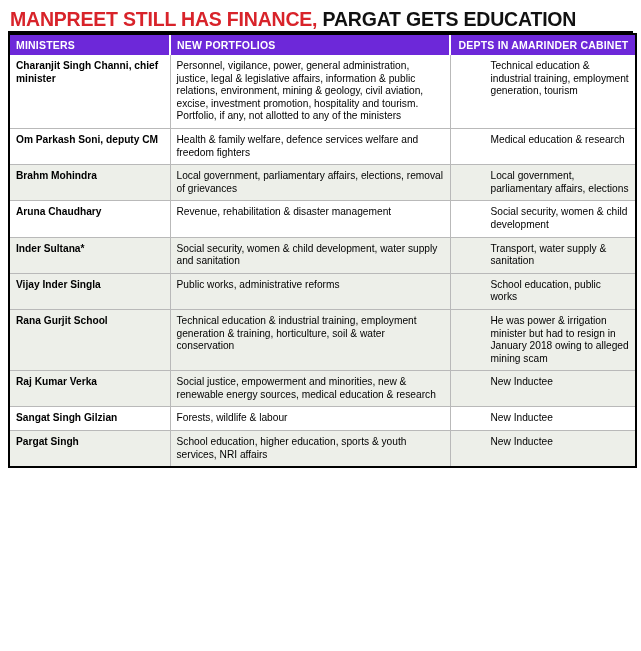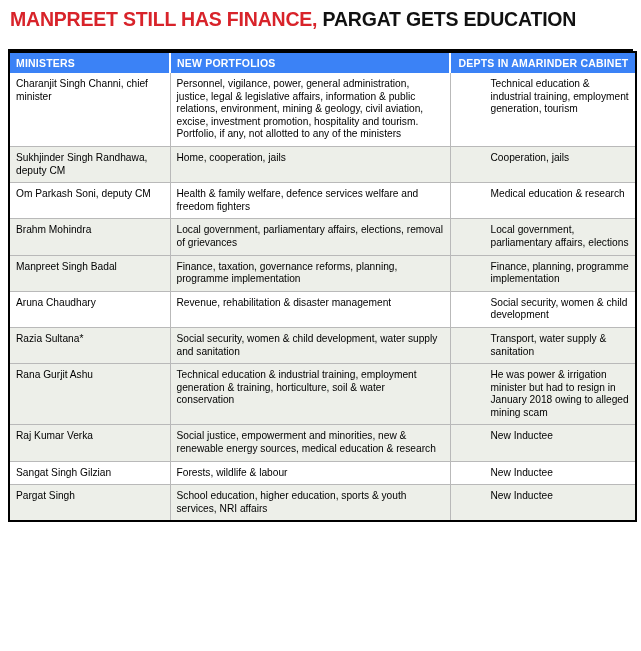--- a/index.html
+++ b/index.html
@@ -21,21 +21,21 @@
     padding: 6px 8px 0 8px;
     position: relative;
   }
   
   .headline {
     font-family: "Liberation Sans", sans-serif;
     font-weight: bold;
     font-size: 19.5px;
     letter-spacing: -0.2px;
     line-height: 22px;
-    padding: 2px 0 19px 2px;
+    padding: 2px 0 1px 2px;
     white-space: nowrap;
   }
   .headline .hl-red { color: #d8232a; }
   .headline .hl-black { color: #111111; }
 
   .rule {
     height: 2px;
     background: #000000;
     margin: 0 0 0 0;
   }
@@ -44,21 +44,21 @@
     border-collapse: collapse;
     width: 625px;
     table-layout: fixed;
     margin-top: 0;
   }
   table.cabinet col.c1 { width: 160px; }
   table.cabinet col.c2 { width: 280px; }
   table.cabinet col.c3 { width: 185px; }
 
   table.cabinet th {
-    background: #3b82f6;
+    background: #6d28d9;
     color: #ffffff;
     font-size: 10.5px;
     font-weight: bold;
     text-align: left;
     padding: 4px 5px 4px 6px;
     border-right: 2px solid #ffffff;
     letter-spacing: 0.2px;
     vertical-align: middle;
   }
   table.cabinet th:last-child { border-right: none; text-align: center; }
@@ -80,21 +80,21 @@
     border: 2px solid #000000;
     border-top: none;
     width: 625px;
     box-sizing: content-box;
   }
   .hdr-wrap {
     border: 2px solid #000000;
     border-bottom: none;
     width: 625px;
   }
-  .minister-name { font-weight: normal; }
+  .minister-name { font-weight: bold; }
 </style>
 </head>
 <body>
 
 <div class="page">
 
   <div class="headline">
     <span class="hl-red">MANPREET STILL HAS FINANCE,</span><span class="hl-black"> PARGAT GETS EDUCATION</span>
   </div>
 
@@ -123,52 +123,47 @@
           <col class="c1">
           <col class="c2">
           <col class="c3">
         </colgroup>
       <tbody>
         <tr class="row-plain">
           <td class="minister-name">Charanjit Singh Channi, chief minister</td>
           <td>Personnel, vigilance, power, general administration, justice, legal &amp; legislative affairs, information &amp; public relations, environment, mining &amp; geology, civil aviation, excise, investment promotion, hospitality and tourism. Portfolio, if any, not allotted to any of the ministers</td>
           <td>Technical education &amp; industrial training, employment generation, tourism</td>
         </tr>
-        <tr class="row-alt">
-          <td class="minister-name">Sukhjinder Singh Randhawa, deputy CM</td>
-          <td>Home, cooperation, jails</td>
-          <td>Cooperation, jails</td>
-        </tr>
         <tr class="row-plain">
           <td class="minister-name">Om Parkash Soni, deputy CM</td>
           <td>Health &amp; family welfare, defence services welfare and freedom fighters</td>
           <td>Medical education &amp; research</td>
         </tr>
         <tr class="row-alt">
           <td class="minister-name">Brahm Mohindra</td>
           <td>Local government, parliamentary affairs, elections, removal of grievances</td>
           <td>Local government, parliamentary affairs, elections</td>
         </tr>
-        <tr class="row-alt">
-          <td class="minister-name">Manpreet Singh Badal</td>
-          <td>Finance, taxation, governance reforms, planning, programme implementation</td>
-          <td>Finance, planning, programme implementation</td>
-        </tr>
         <tr class="row-plain">
           <td class="minister-name">Aruna Chaudhary</td>
           <td>Revenue, rehabilitation &amp; disaster management</td>
           <td>Social security, women &amp; child development</td>
         </tr>
         <tr class="row-alt">
-          <td class="minister-name">Razia Sultana*</td>
+          <td class="minister-name">Inder Sultana*</td>
           <td>Social security, women &amp; child development, water supply and sanitation</td>
           <td>Transport, water supply &amp; sanitation</td>
         </tr>
         <tr class="row-alt">
-          <td class="minister-name">Rana Gurjit Ashu</td>
+          <td class="minister-name">Vijay Inder Singla</td>
+          <td>Public works, administrative reforms</td>
+          <td>School education, public works</td>
+        </tr>
+        <tr class="row-alt">
+          <td class="minister-name">Rana Gurjit School</td>
           <td>Technical education &amp; industrial training, employment generation &amp; training, horticulture, soil &amp; water conservation</td>
           <td>He was power &amp; irrigation minister but had to resign in January 2018 owing to alleged mining scam</td>
         </tr>
         <tr class="row-alt">
           <td class="minister-name">Raj Kumar Verka</td>
           <td>Social justice, empowerment and minorities, new &amp; renewable energy sources, medical education &amp; research</td>
           <td>New Inductee</td>
         </tr>
         <tr class="row-plain">
           <td class="minister-name">Sangat Singh Gilzian</td>

